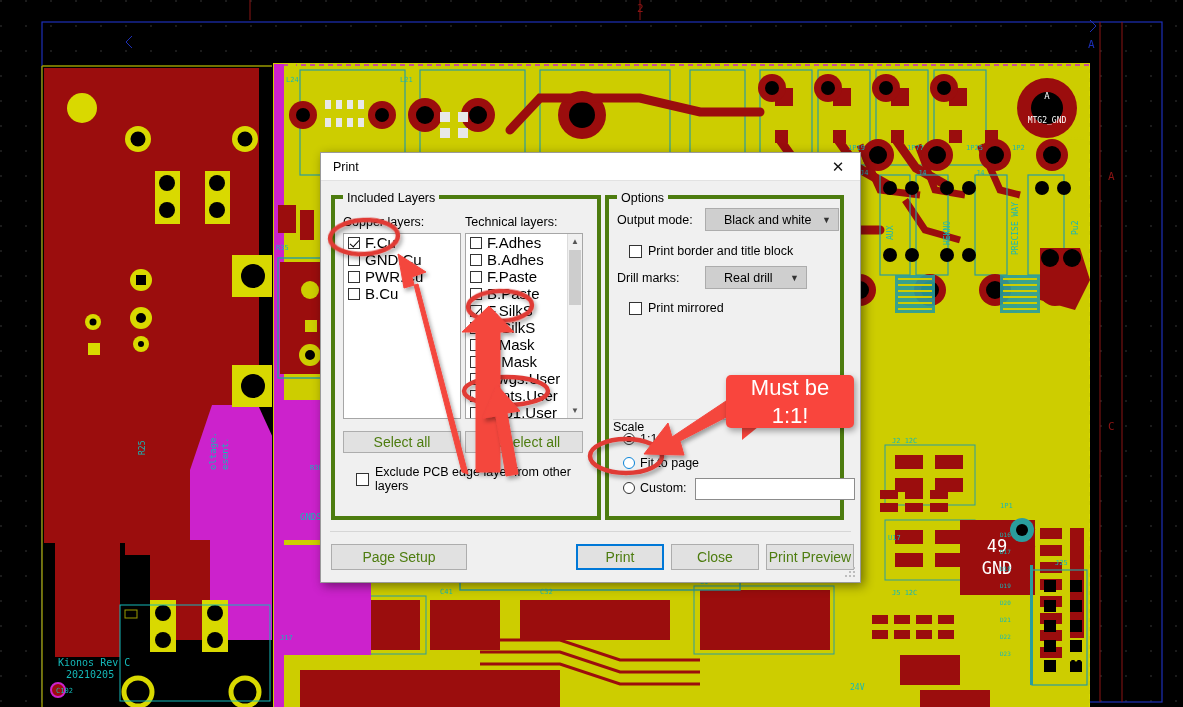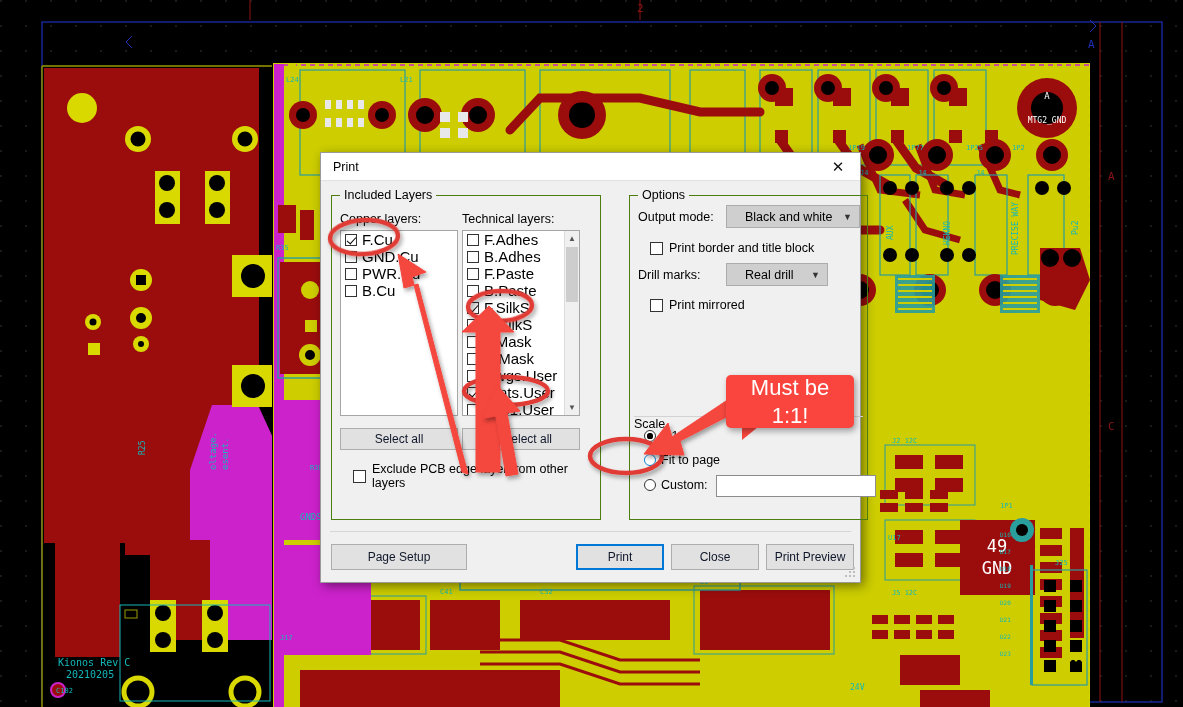--- a/index.html
+++ b/index.html
@@ -27,28 +27,28 @@
   }
   .titlebar .ttl{ font-size:12.5px; color:#000; flex:1; }
   .closebtn{
     width:44px; height:27px; display:flex; align-items:center; justify-content:center;
     font-size:15px; color:#111; cursor:default;
   }
 
   .dlg-body{ position:absolute; left:0; top:28px; right:0; bottom:0; background:#f0f0f0; }
 
   
-  .groupbox{ position:absolute; border:1px solid #4d7c0f; }
+  .groupbox{ position:absolute; border:4px solid #4d7c0f; }
   .groupbox > .gb-title{
     position:absolute; top:-8px; left:8px; background:#f0f0f0; padding:0 4px;
     font-size:12.5px; color:#000;
   }
 
   #grp-included{ left:10px; top:14px; width:270px; height:325px; }
-  #grp-options{ left:308px; top:14px; width:239px; height:325px; }
+  #grp-options{ left:284px; top:14px; width:239px; height:325px; }
   #grp-pagination{ position:absolute; left:10px; top:137px; width:217px; height:60px;
                    border:1px solid #d2d2d2; }
   #grp-scale{ position:absolute; left:4px; top:220px; width:229px; height:94px;
               border-top:1px solid #d2d2d2; }
 
   .lbl{ position:absolute; font-size:12.5px; white-space:nowrap; }
 
   
   .listbox{
     position:absolute; background:#fff; border:1px solid #a6a6a6; overflow:hidden;
@@ -68,22 +68,22 @@
   .vscroll{ position:absolute; right:0; top:0; bottom:0; width:15px; background:#f0f0f0;
             border-left:1px solid #dcdcdc; }
   .vscroll .arw{ height:15px; display:flex; align-items:center; justify-content:center;
                  font-size:8px; color:#555; }
   .vscroll .arw.bot{ position:absolute; bottom:0; left:0; right:0; }
   .vscroll .thumb{ position:absolute; left:1px; right:1px; top:16px; height:55px; background:#cdcdcd; }
 
   
   .btn{
     position:absolute; background:#e1e1e1; border:1px solid #adadad;
-    font-size:12px; display:flex; align-items:center; justify-content:center;
-    color:#0f172a; cursor:default; font-family:"Liberation Sans", sans-serif;
+    font-size:14px; display:flex; align-items:center; justify-content:center;
+    color:#4d7c0f; cursor:default; font-family:"Liberation Sans", sans-serif;
   }
   .btn.focused{ border:2px solid #0078d7; }
 
   
   .combo{
     position:absolute; background:#cfcfcf; border:1px solid #acacac;
     display:flex; align-items:center; padding-left:18px; font-size:12.5px;
   }
   .combo .chev{ position:absolute; right:7px; top:50%; transform:translateY(-55%);
                 font-size:9px; color:#333; }

